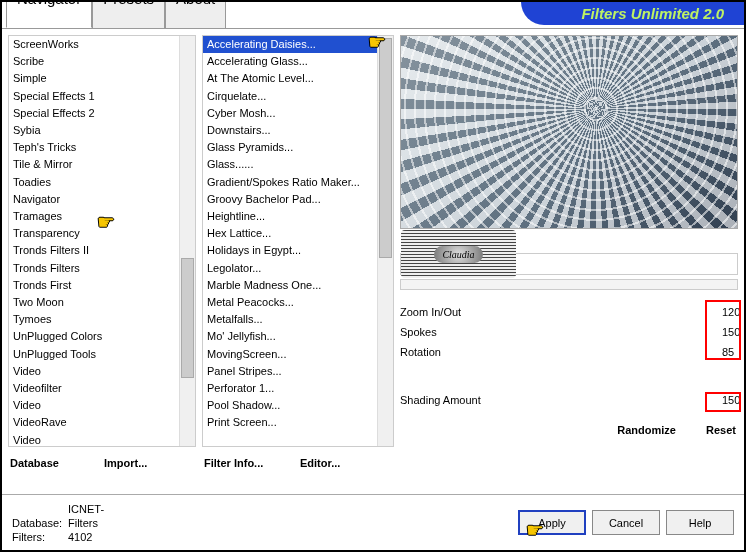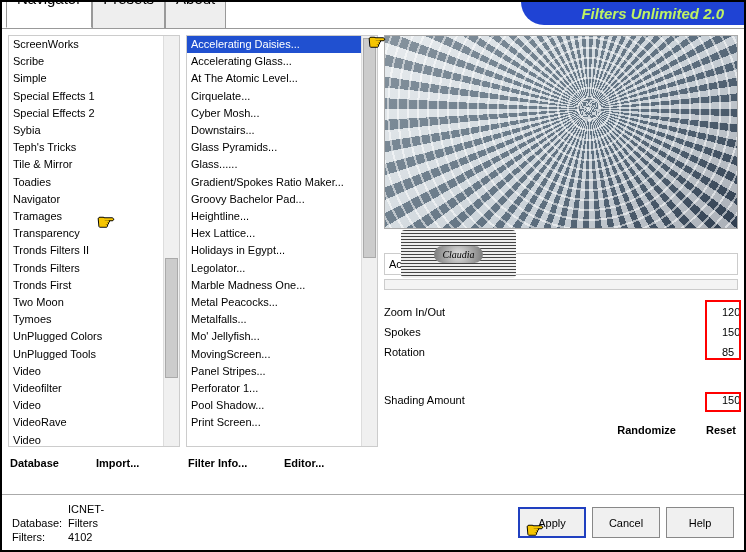--- a/index.html
+++ b/index.html
@@ -10,21 +10,21 @@
 .tab{padding:20px 10px;border:1px solid #999;border-bottom:none;background:#eee;cursor:pointer;font-size:15px}
 .tab.active{background:#fff;border-bottom:1px solid #fff;position:relative;z-index:2}
 .main{display:flex;height:445px;border-top:1px solid #999;padding:6px 6px 0 6px;gap:6px}
 .col{display:flex;flex-direction:column}
 .listbox{flex:1;border:1px solid #ccc;overflow:hidden;display:flex}
 .listbox ul{flex:1;list-style:none;overflow:hidden}
 .listbox li{padding:1px 2px 1px 4px;line-height:15.2px;white-space:nowrap;cursor:pointer}
 .listbox li.selected{background:#2050d0;color:#fff}
 .scrollbar{width:16px;background:#f0f0f0;border-left:1px solid #ddd;position:relative}
 .scroll-thumb{position:absolute;left:1px;right:1px;background:#ccc;border:1px solid #aaa}
-.col1{width:172px}
+.col1{width:188px}
 .col2{width:192px}
 .col3{flex:1;gap:4px}
 .btnrow{display:flex;gap:0;padding:6px 0 0 0}
 .btnrow span{flex:1;font-weight:bold;padding:4px 2px;cursor:pointer}
 .btnrow.r span{text-align:right}
 .preview{height:194px;border:1px solid #aaa;background:linear-gradient(135deg,#c9d2d8 0%,#aab8c2 30%,#8a9aa8 60%,#455060 100%);position:relative;overflow:hidden}
 .spiro{position:absolute;inset:0;background:
  repeating-radial-gradient(circle at 58% 38%,rgba(255,255,255,.55) 0 2px,transparent 2px 10px),
  repeating-conic-gradient(from 0deg at 58% 38%,rgba(10,30,50,.35) 0deg 3deg,rgba(255,255,255,.55) 3deg 6deg)}
 .filtername{border:1px solid #ccc;padding:4px;background:#fff;margin-top:20px}
@@ -34,21 +34,21 @@
 .param .lbl{flex:1}
 .param .val{width:16px;text-align:left}
 .redbox1{position:absolute;right:-3px;top:-2px;width:36px;height:60px;border:2px solid red;pointer-events:none}
 .redbox2{position:absolute;right:-3px;bottom:-2px;width:36px;height:20px;border:2px solid red;pointer-events:none}
 .gap{height:28px}
 .claudia{position:absolute;left:399px;top:228px;width:115px;height:48px;z-index:20;background:repeating-linear-gradient(#444,#444 1px,#eee 1px,#eee 3px);display:flex;align-items:center;justify-content:center;border-radius:4px}
 .claudia span{background:radial-gradient(circle,#ddd,#777);padding:3px 8px;border-radius:10px;font-style:italic;font-family:Liberation Serif, serif;font-size:10px}
 .footer{position:absolute;left:0;right:0;bottom:0;height:56px;border-top:1px solid #aaa;padding:6px 10px;display:flex;align-items:center}
 .footer .info div{line-height:14px}
 .footer .info span{display:inline-block;width:56px}
-.winbtn{width:68px;height:31px;border:1px solid #888;background:#f0f0f0;margin-left:6px;cursor:pointer;font-size:11px}
+.winbtn{width:68px;height:25px;border:1px solid #888;background:#f0f0f0;margin-left:6px;cursor:pointer;font-size:11px}
 .winbtn.primary{border:2px solid #2040c0}
 .hand{position:absolute;width:22px;height:18px;z-index:30;pointer-events:none}
 .hand::before{content:"☛";font-size:20px;color:#f6c502;text-shadow:-1px 0 #000,1px 0 #000,0 -1px #000,0 1px #000;position:absolute;top:-5px}
 .hand.h1{left:95px;top:213px}
 .hand.h2{left:366px;top:33px}
 .hand.h3{left:524px;top:521px}
 </style>
 </head>
 <body>
 

